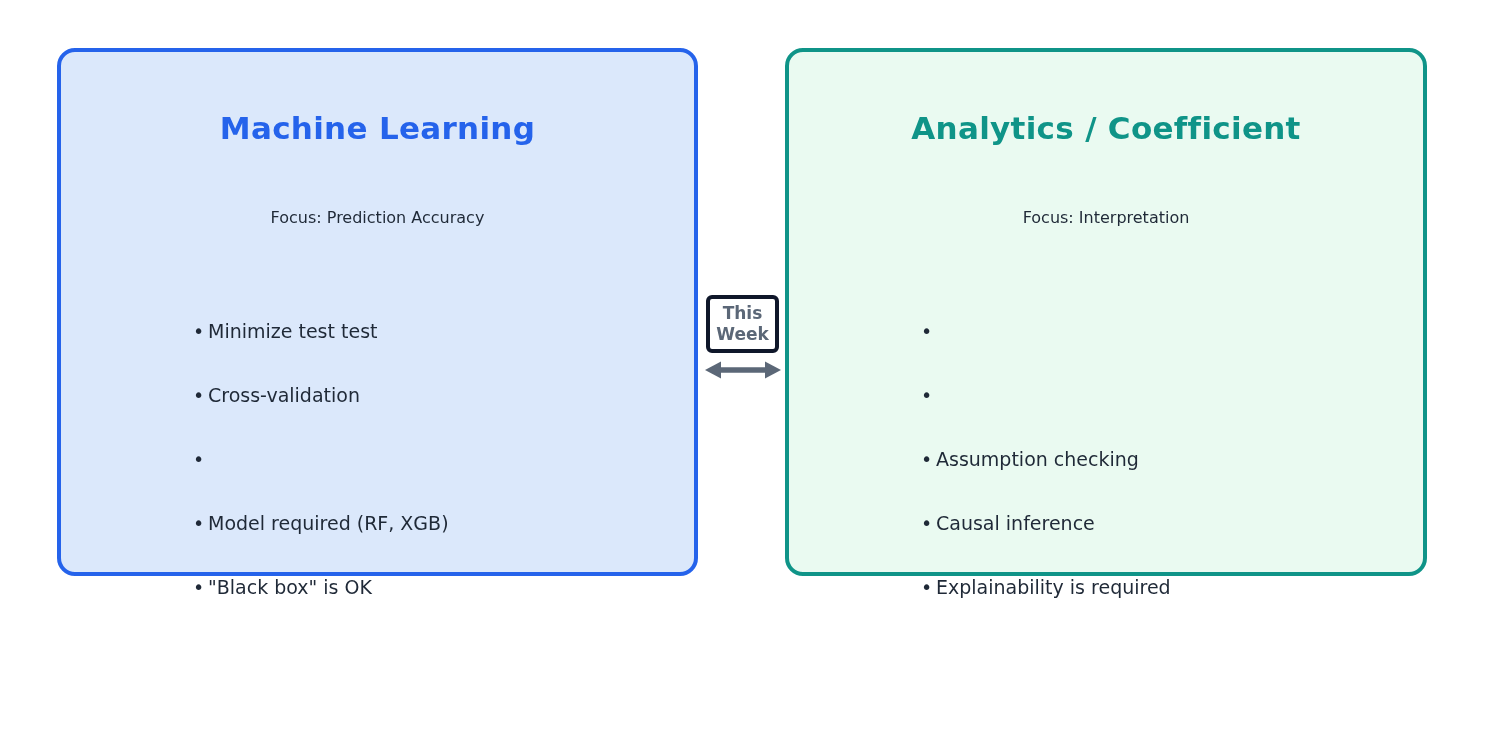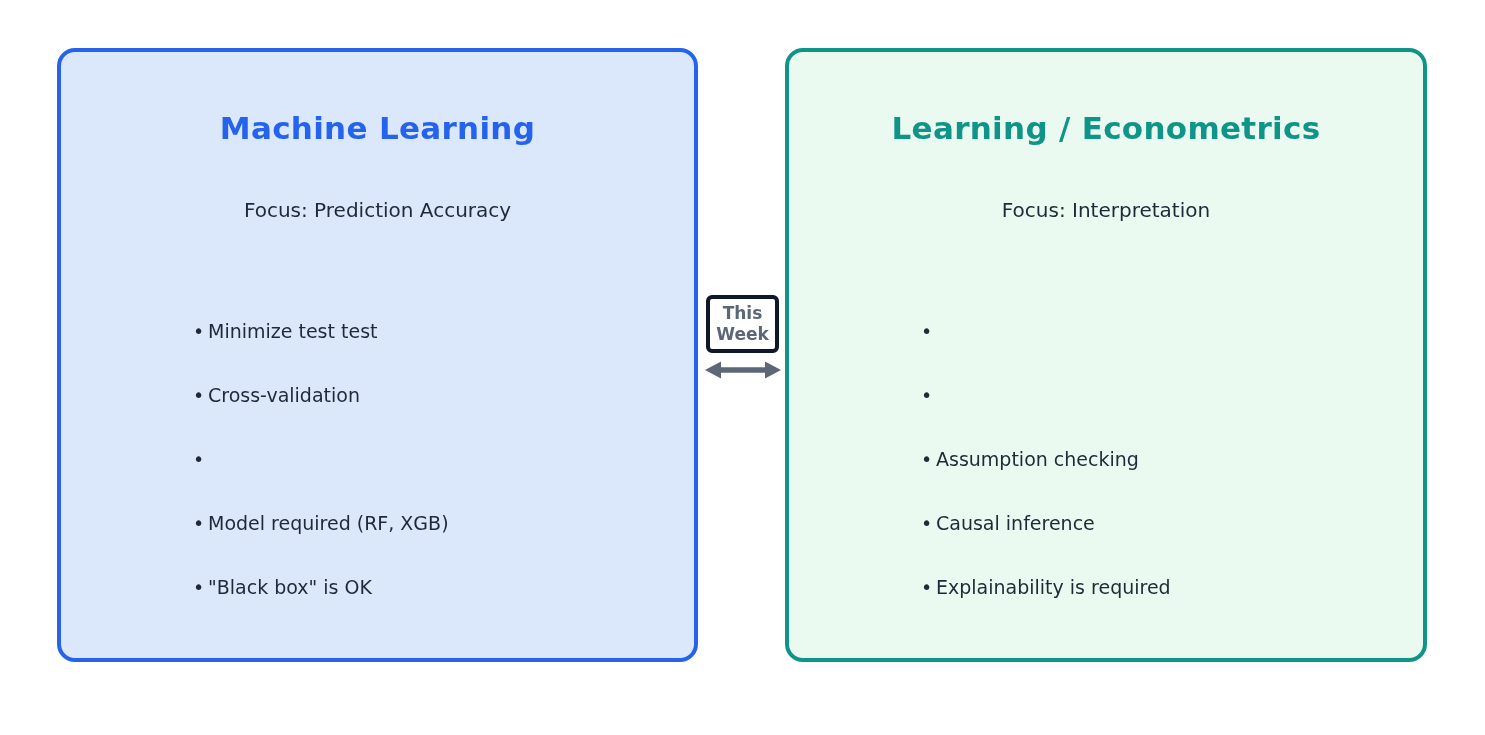--- a/index.html
+++ b/index.html
@@ -10,45 +10,45 @@
     width: 1485px;
     height: 735px;
     background: #ffffff;
     font-family: "DejaVu Sans", "Liberation Sans", sans-serif;
     position: relative;
     overflow: hidden;
   }
   .card {
     position: absolute;
     top: 48px;
-    height: 614px;
+    height: 528px;
     box-sizing: border-box;
     border: 4px solid;
     border-radius: 18px;
   }
   .card.left  { left: 57px;  width: 641px; }
   .card.right { left: 785px; width: 642px; }
 
   .card-title {
     position: absolute;
     top: 58px;
     left: 0;
     right: 0;
     text-align: center;
     font-size: 31px;
     font-weight: bold;
     letter-spacing: 0.3px;
   }
   .card-focus {
     position: absolute;
-    top: 144px;
+    top: 152px;
     left: 0;
     right: 0;
     text-align: center;
-    font-size: 20px;
+    font-size: 16px;
     line-height: 28px;
     color: #1f2937;
   }
   .card-list {
     position: absolute;
     top: 266px;
     left: 132px;
     right: 14px;
     margin: 0;
     padding: 0;
@@ -114,21 +114,21 @@
         <span class="item-text">Model required (RF, XGB)</span>
       </li>
       <li>
         <span class="bullet">•</span>
         <span class="item-text">"Black box" is OK</span>
       </li>
     </ul>
 </div>
 
 <div class="card right" style="background: rgb(234, 250, 241); border-color: rgb(15, 148, 136);">
-  <div class="card-title" style="color: rgb(15, 148, 136);">Learning / Econometrics</div>
+  <div class="card-title" style="color: rgb(15, 148, 136);">Analytics / Coefficient</div>
   <div class="card-focus">Focus: Interpretation</div>
   <ul class="card-list">
 
   <li>
         <span class="bullet">•</span>
       </li>
       <li>
         <span class="bullet">•</span>
       </li>
       <li>

